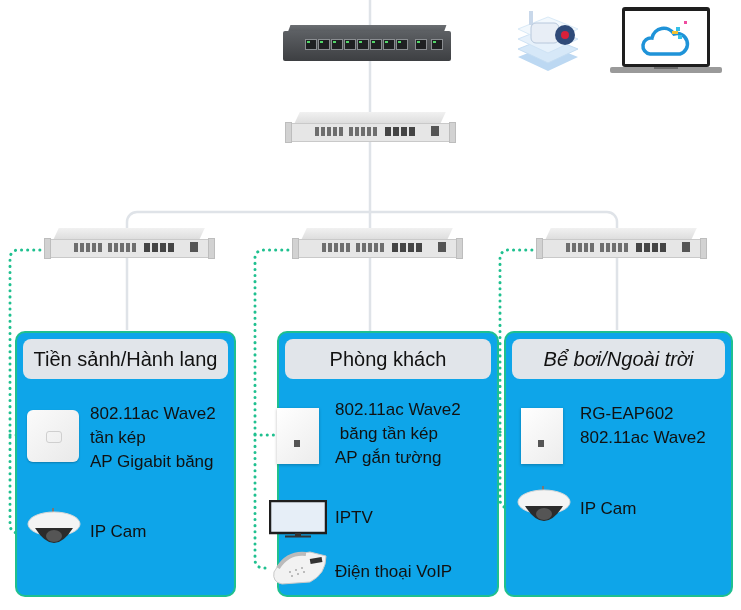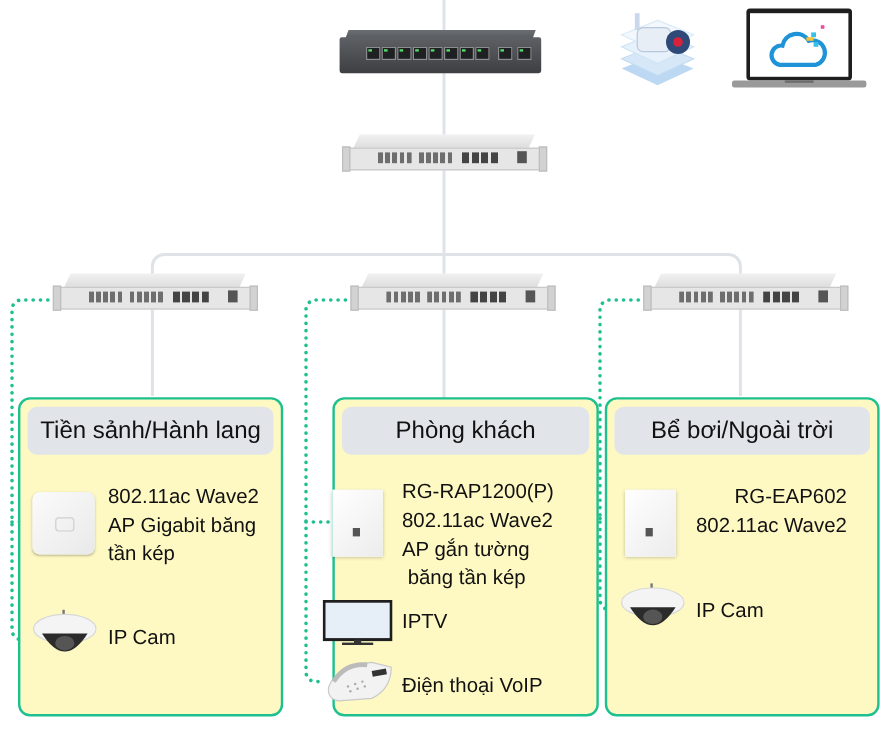--- a/index.html
+++ b/index.html
@@ -29,21 +29,21 @@
       repeating-linear-gradient(90deg,#6e6e6e 0 4px,#e6e6e6 4px 6px); }
     .rack .sfp { position:absolute; top:15px; height:9px; background:
       repeating-linear-gradient(90deg,#444 0 6px,#e6e6e6 6px 8px); }
     .rack .con { position:absolute; top:14px; width:8px; height:10px; background:#555; }
 
     
     .cam-stack { left: 513px; top: 5px; width: 70px; height: 70px; }
     .laptop { left: 608px; top: 5px; width: 116px; height: 72px; }
 
     
-    .zone { position:absolute; border: 2.5px solid #1fc08f; border-radius: 10px; background:#fef9c3; }
+    .zone { position:absolute; border: 2.5px solid #1fc08f; border-radius: 10px; background:#0ea5e9; }
     .zone-header { position:absolute; left:6px; right:6px; top:6px; height:40px;
       background:#e1e5ea; border-radius: 8px; display:flex; align-items:center; justify-content:center;
       font-size: 20px; color:#111; }
     .dev-text { position:absolute; font-size: 17px; line-height: 24px; color:#111; white-space: nowrap; }
 
     
     .ceiling-ap { width: 52px; height: 52px; background: linear-gradient(135deg,#fbfbfb,#e9e9e9);
       border-radius: 6px; box-shadow: 0 1px 2px rgba(0,0,0,0.25); }
     .ceiling-ap::before { content:""; position:absolute; left:50%; top:50%; width:14px; height:10px;
       margin:-5px 0 0 -7px; border:1px solid #cfcfcf; border-radius:3px; }
@@ -179,42 +179,41 @@
   <div class="sfp" style="left:100px; width:30px"></div>
     <div class="con" style="left:146px"></div>
 </div>
 
 <div class="zone" style="left:15px; top:331px; width:217px; height:262px;">
   <div class="zone-header">Tiền sảnh/Hành lang</div>
 </div>
 <div class="abs ceiling-ap" style="left:27px; top:410px;"></div>
 <div class="dev-text" style="left:90px; top:402px;">
   <div>802.11ac Wave2</div>
+  <div>tần kép</div>
   <div>AP Gigabit băng</div>
-  <div>tần kép</div>
 </div>
 <div class="abs dome-cam" style="left:26px; top:508px;">
   <svg width="56" height="44" viewBox="0 0 56 44">
     <rect x="26" y="0" width="2" height="5" fill="#777"></rect>
     <ellipse cx="28" cy="16" rx="26" ry="12" fill="#f4f4f4" stroke="#d8d8d8"></ellipse>
     <path d="M9 20 Q28 50 47 20 Z" fill="#2b2b2b"></path>
     <ellipse cx="28" cy="28" rx="8" ry="6" fill="#555"></ellipse>
   </svg>
 </div>
 <div class="dev-text" style="left:90px; top:520px;">IP Cam</div>
 
 <div class="zone" style="left:277px; top:331px; width:218px; height:262px;">
   <div class="zone-header">Phòng khách</div>
 </div>
 <div class="abs wall-ap" style="left:277px; top:408px;"></div>
 <div class="dev-text" style="left:335px; top:398px;">
-  <div>RG-RAP1200(P)</div>
   <div>802.11ac Wave2</div>
+  <div style="white-space:pre"> băng tần kép</div>
   <div>AP gắn tường</div>
-  <div style="white-space:pre"> băng tần kép</div>
 </div>
 <div class="abs tv" style="left:269px; top:500px;">
   <svg width="58" height="38" viewBox="0 0 58 38">
     <rect x="1" y="1" width="56" height="32" fill="#e6eef7" stroke="#1e1e1e" stroke-width="2.5"></rect>
     <rect x="26" y="33" width="6" height="3" fill="#333"></rect>
     <rect x="16" y="35.5" width="26" height="2" fill="#333"></rect>
   </svg>
 </div>
 <div class="dev-text" style="left:335px; top:506px;">IPTV</div>
 <div class="abs phone" style="left:270px; top:548px;">
@@ -227,25 +226,25 @@
         <circle cx="26" cy="22" r="1"></circle>
         <circle cx="32" cy="20" r="1"></circle>
     <circle cx="22" cy="28" r="1"></circle>
         <circle cx="28" cy="26" r="1"></circle>
         <circle cx="34" cy="24" r="1"></circle>
       </g>
   </svg>
 </div>
 <div class="dev-text" style="left:335px; top:560px;">Điện thoại VoIP</div>
 
-<div class="zone" style="left:504px; top:331px; width:225px; height:262px;">
+<div class="zone" style="left:504px; top:331px; width:225px; height:262px;font-style:italic;">
   <div class="zone-header">Bể bơi/Ngoài trời</div>
 </div>
 <div class="abs wall-ap" style="left:521px; top:408px;"></div>
-<div class="dev-text" style="left:580px; top:402px;text-align:right;">
+<div class="dev-text" style="left:580px; top:402px;">
   <div>RG-EAP602</div>
   <div>802.11ac Wave2</div>
 </div>
 <div class="abs dome-cam" style="left:516px; top:486px;">
   <svg width="56" height="44" viewBox="0 0 56 44">
     <rect x="26" y="0" width="2" height="5" fill="#777"></rect>
     <ellipse cx="28" cy="16" rx="26" ry="12" fill="#f4f4f4" stroke="#d8d8d8"></ellipse>
     <path d="M9 20 Q28 50 47 20 Z" fill="#2b2b2b"></path>
     <ellipse cx="28" cy="28" rx="8" ry="6" fill="#555"></ellipse>
   </svg>

